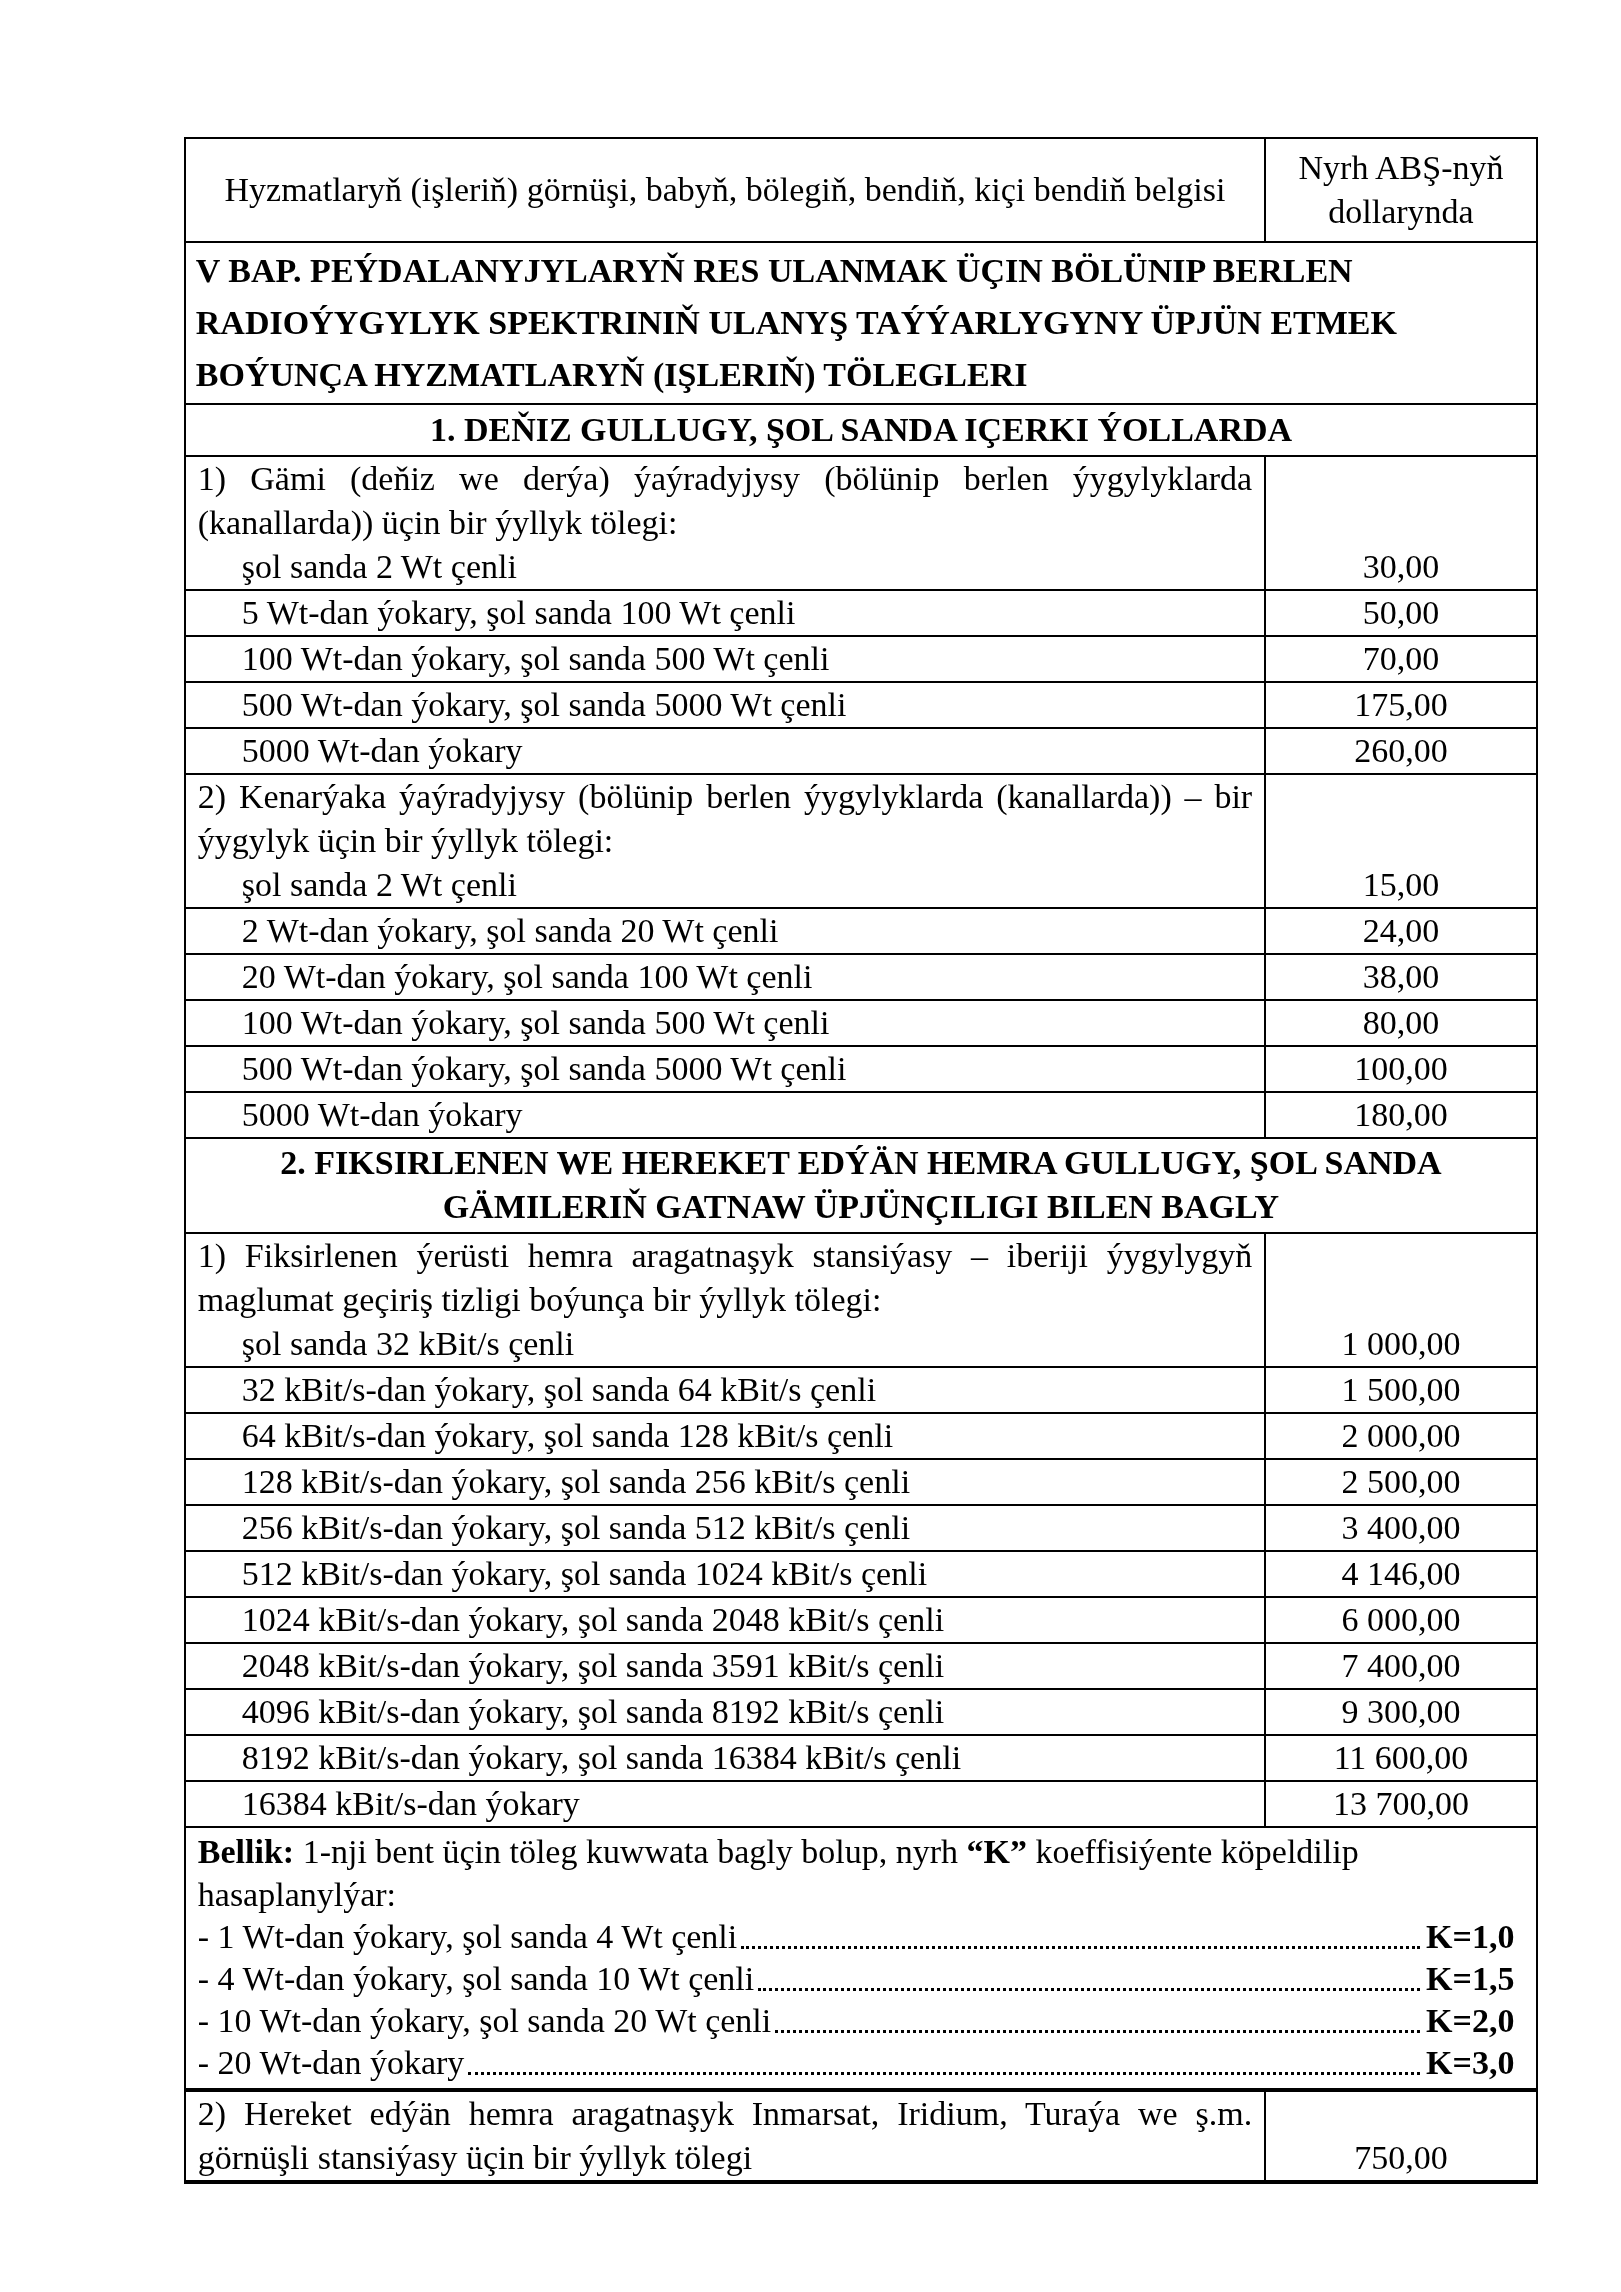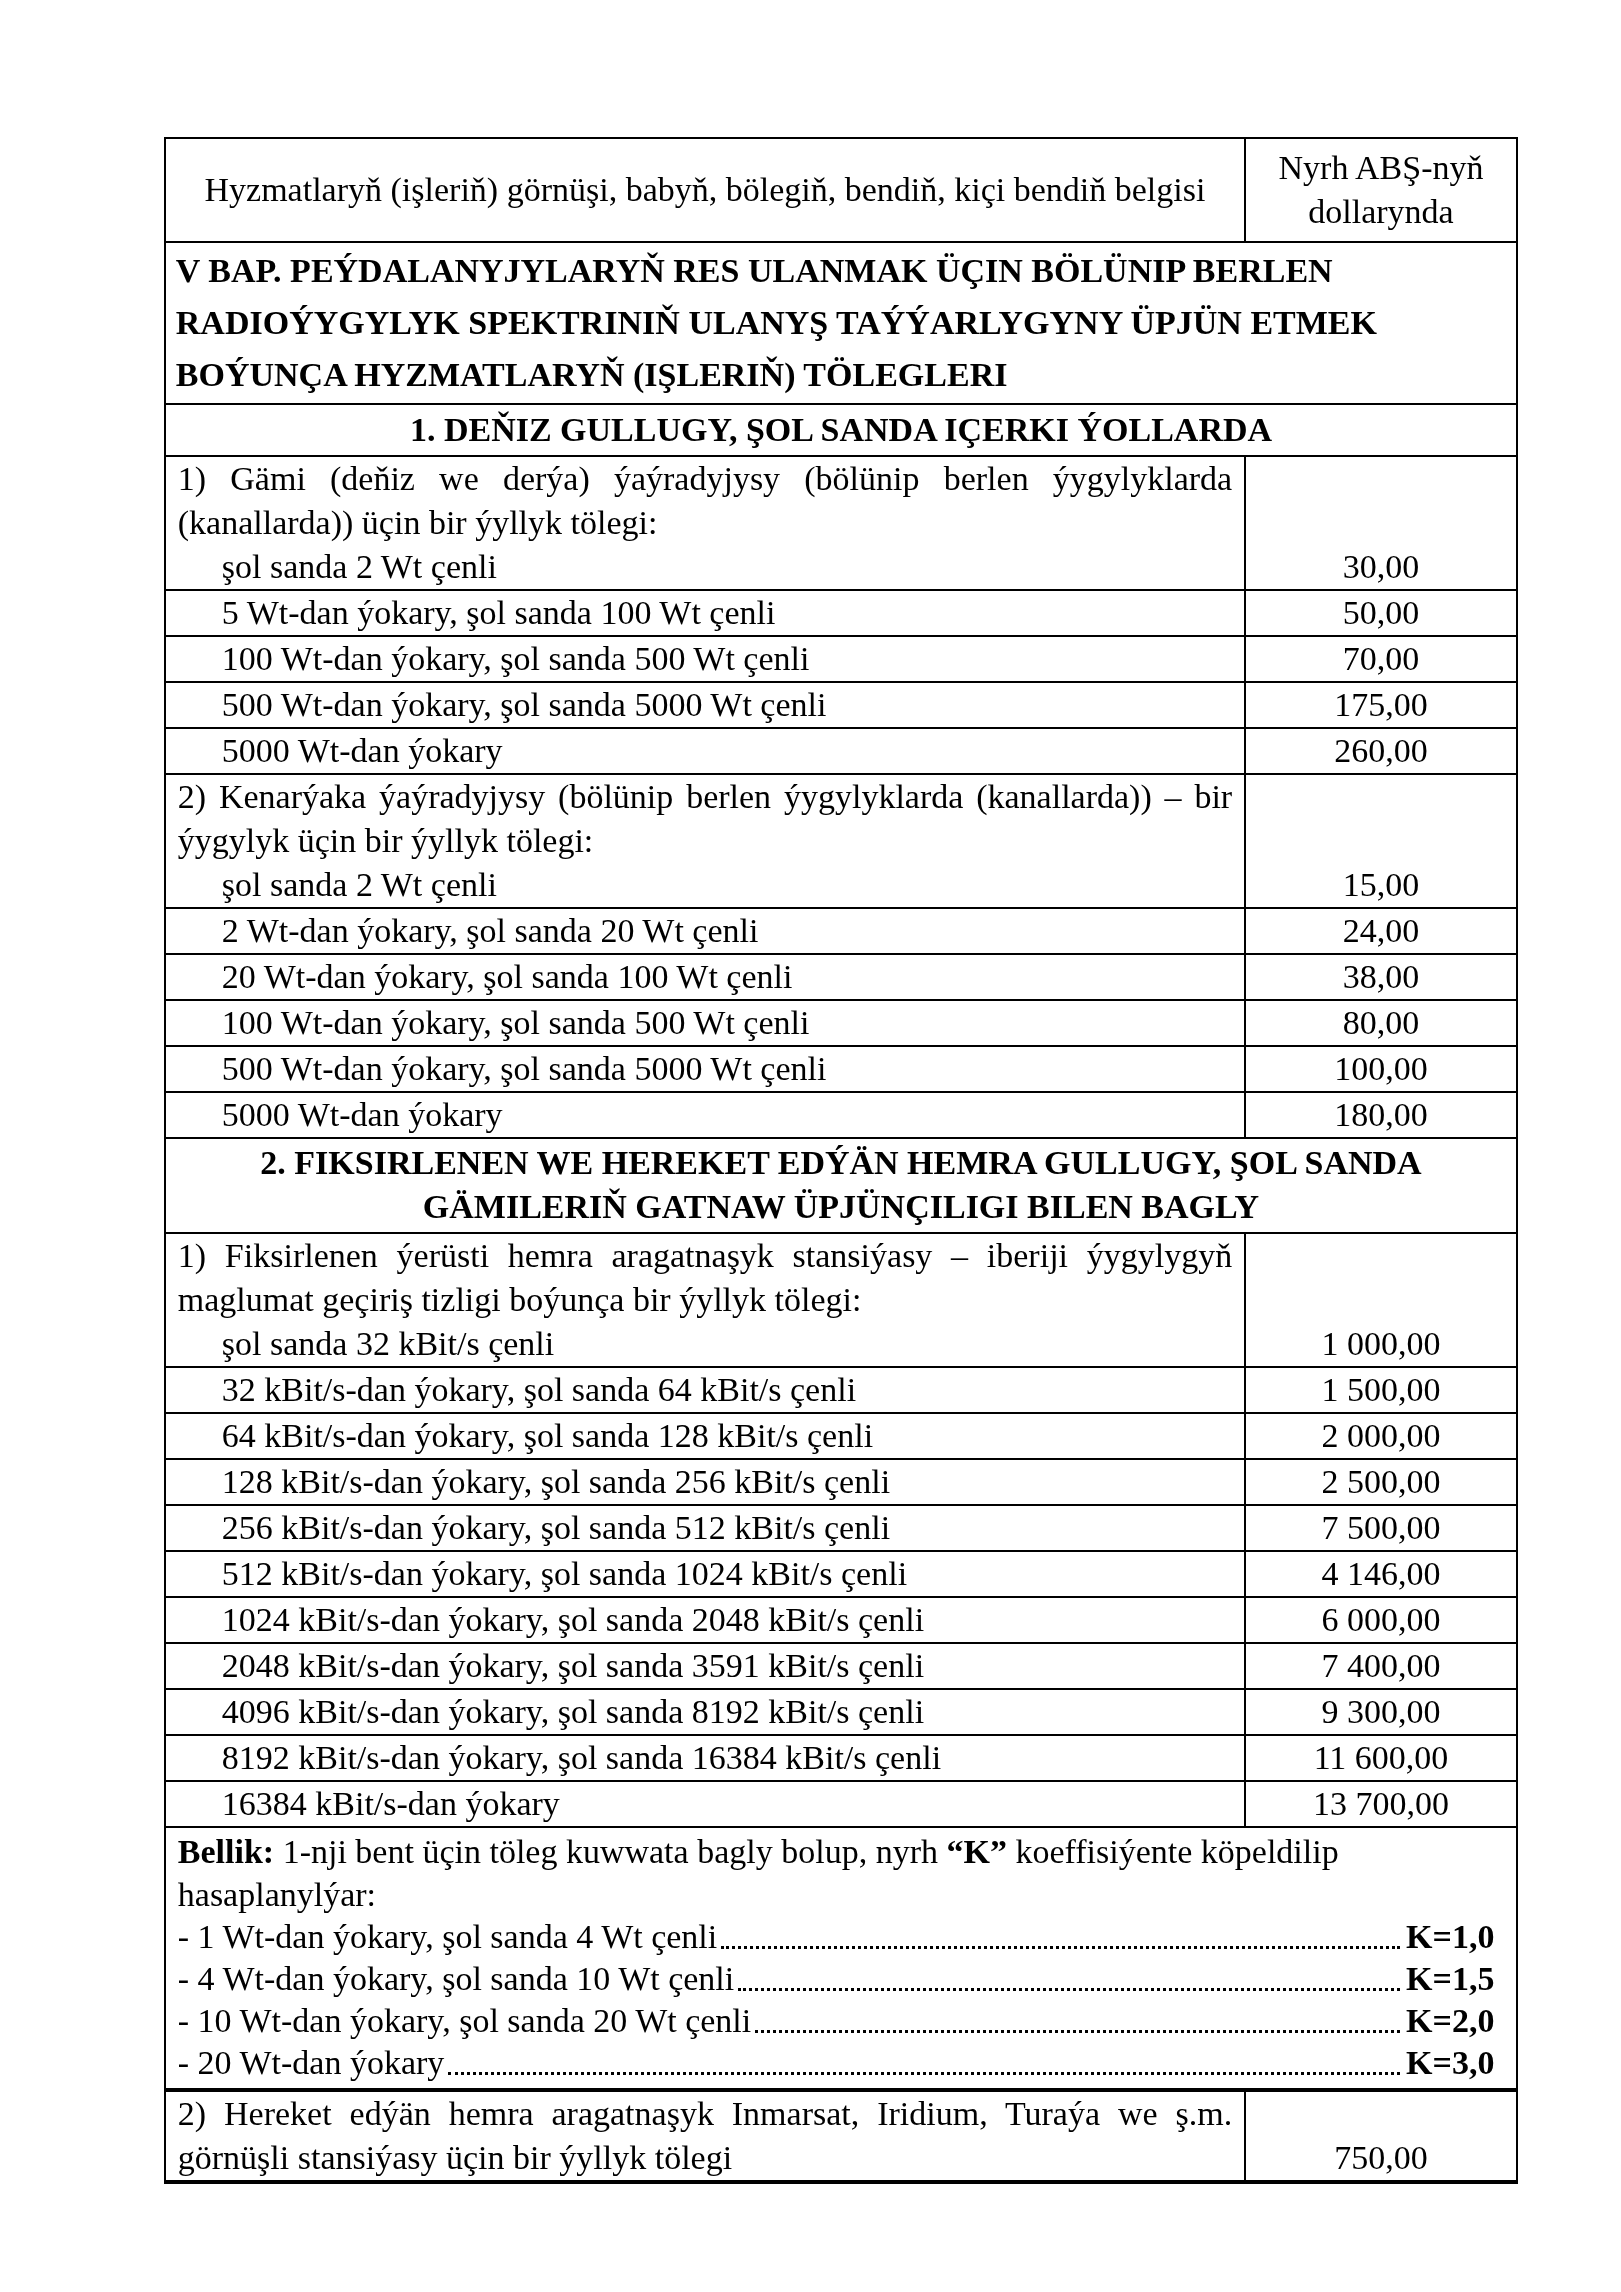--- a/index.html
+++ b/index.html
@@ -11,21 +11,21 @@
     position: relative;
     width: 1621px;
     height: 2293px;
     background: #ffffff;
     font-family: "Liberation Serif", "DejaVu Serif", serif;
     color: #000000;
     overflow: hidden;
   }
   table.tariff {
     position: absolute;
-    left: 164px;
+    left: 184px;
     top: 137px;
     width: 1352px;
     border-collapse: collapse;
     table-layout: fixed;
   }
   col.col-desc  { width: 1080px; }
   col.col-price { width: 272px; }
   th, td {
     border: 2px solid #000000;
     font-size: 34px;
@@ -199,21 +199,21 @@
         <tr>
           <td class="desc">
             <div class="label">128 kBit/s-dan ýokary, şol sanda 256 kBit/s çenli</div>
           </td>
           <td class="price">2 500,00</td>
         </tr>
         <tr>
           <td class="desc">
             <div class="label">256 kBit/s-dan  ýokary, şol sanda 512 kBit/s çenli</div>
           </td>
-          <td class="price">7 500,00</td>
+          <td class="price">3 400,00</td>
         </tr>
         <tr>
           <td class="desc">
             <div class="label">512 kBit/s-dan ýokary, şol sanda 1024 kBit/s çenli</div>
           </td>
           <td class="price">4 146,00</td>
         </tr>
         <tr>
           <td class="desc">
             <div class="label">1024 kBit/s-dan ýokary, şol sanda 2048 kBit/s çenli</div>

